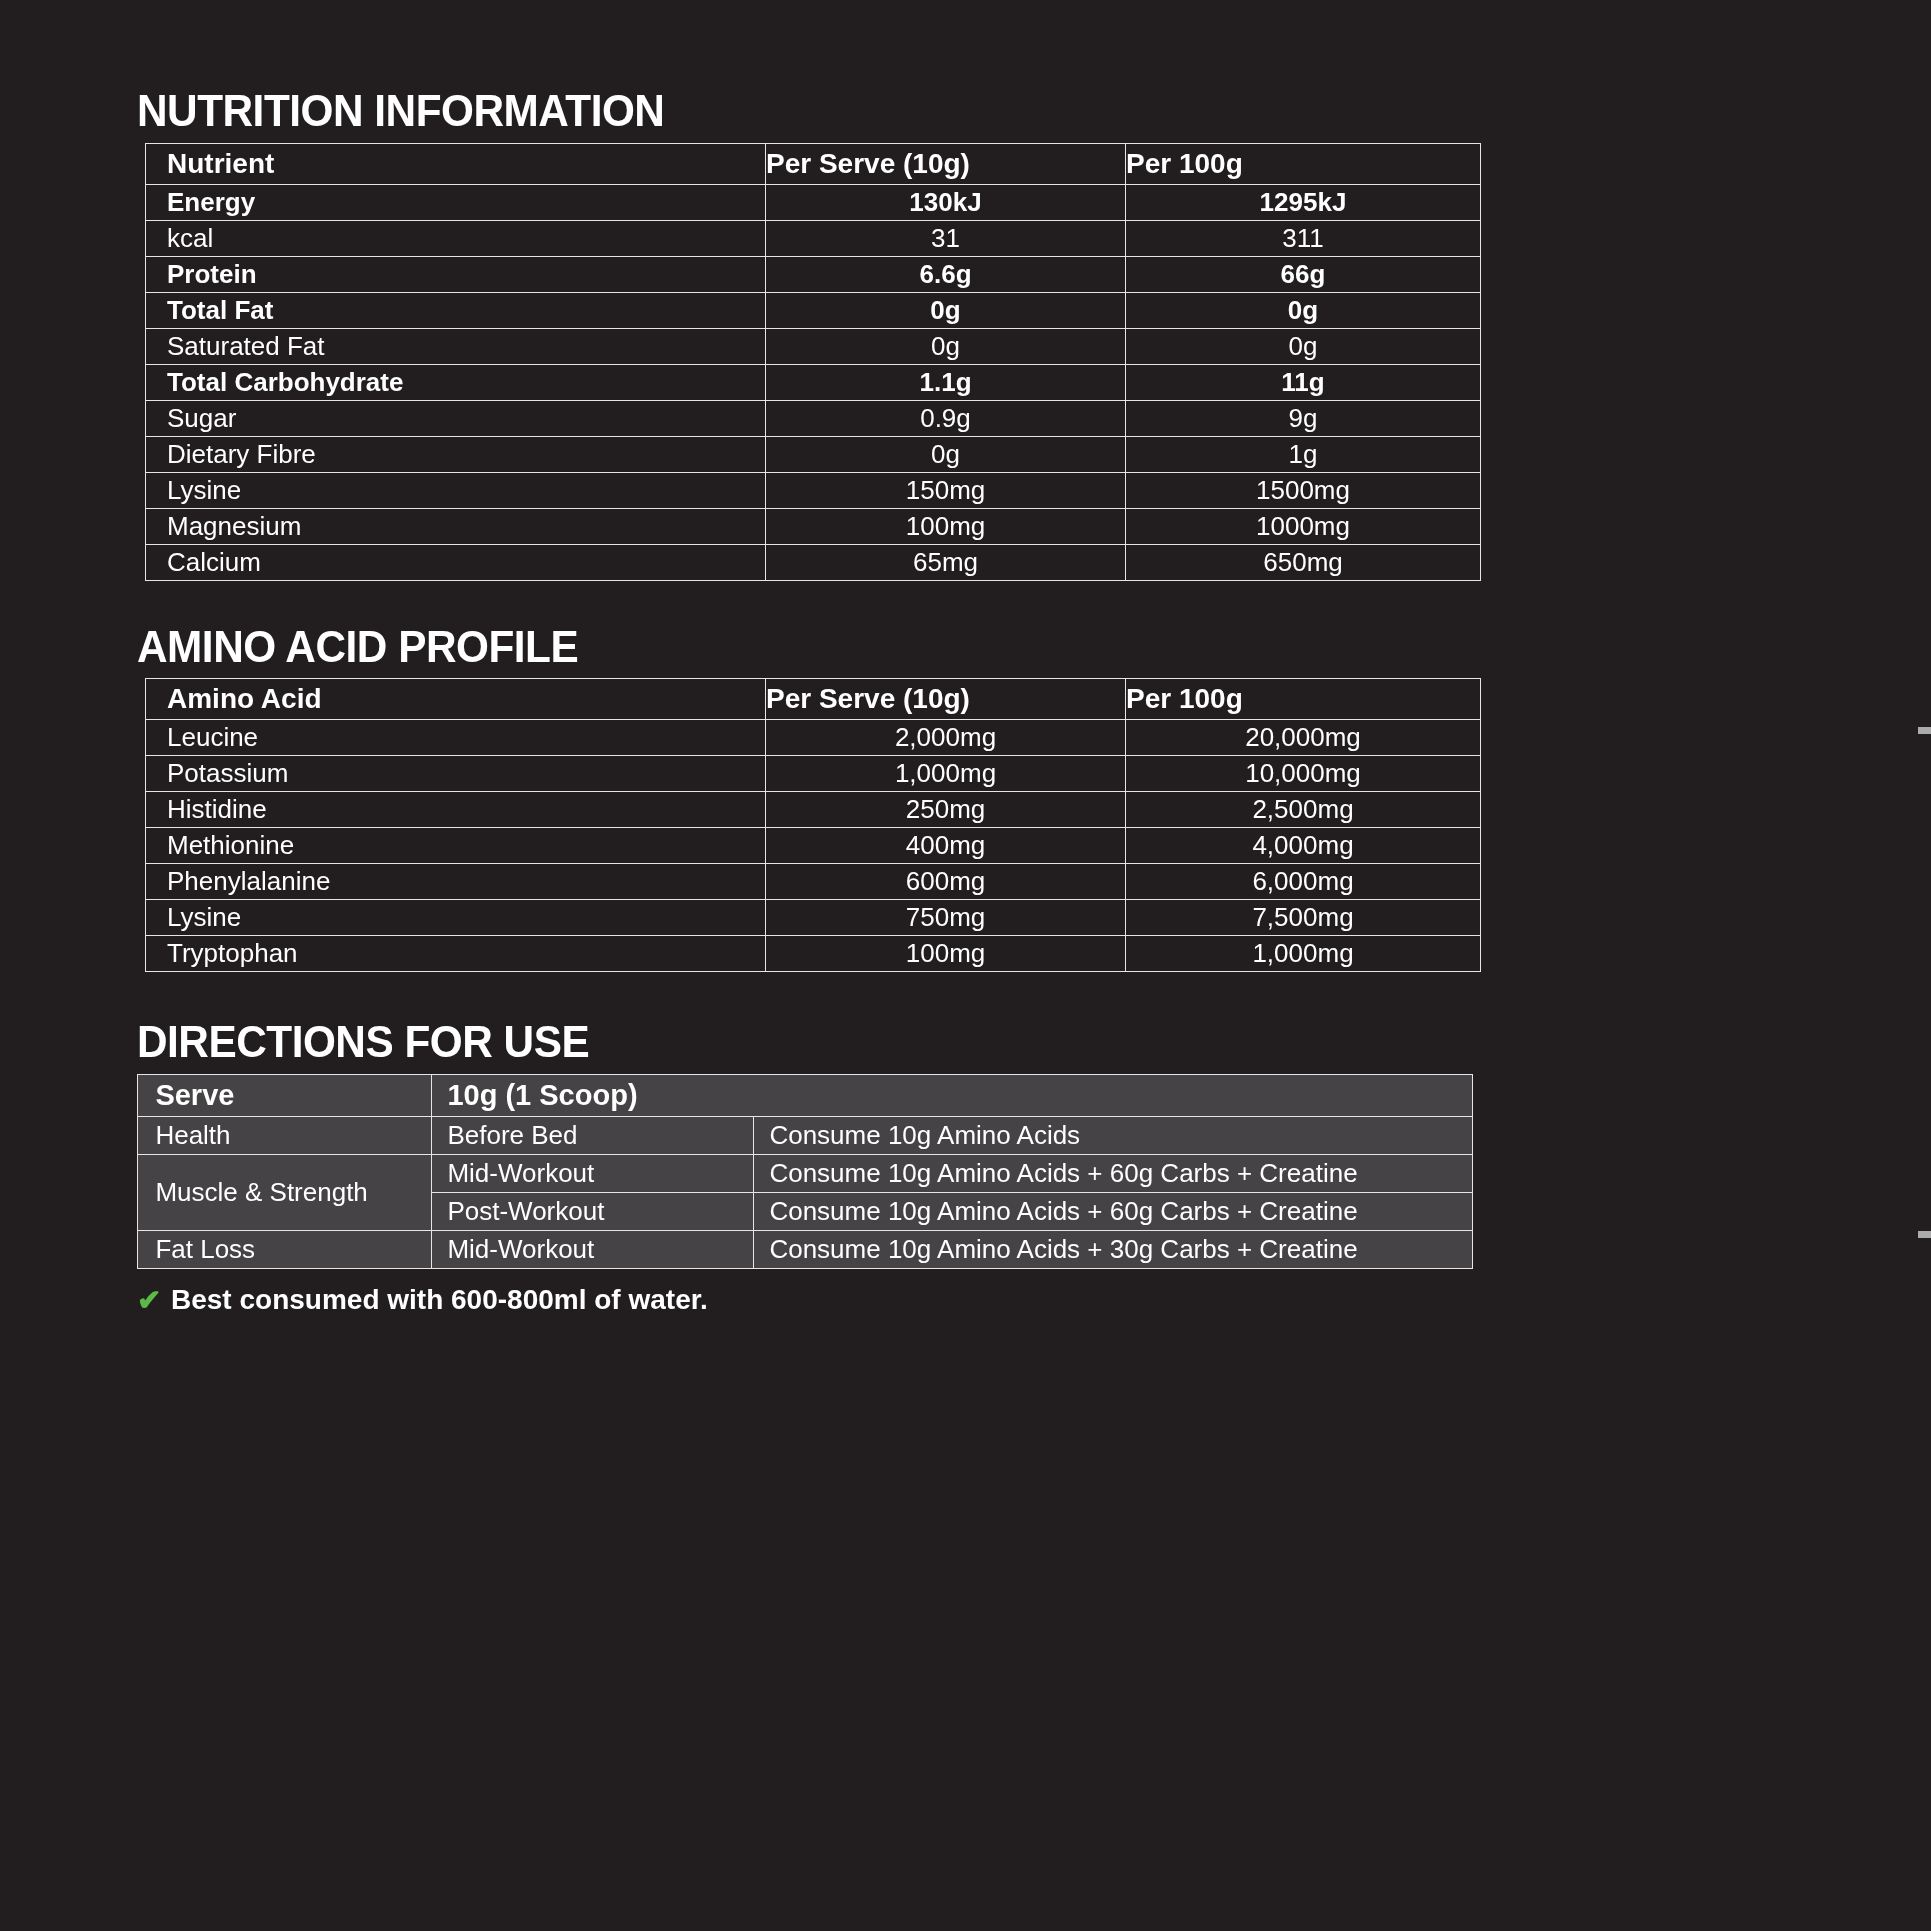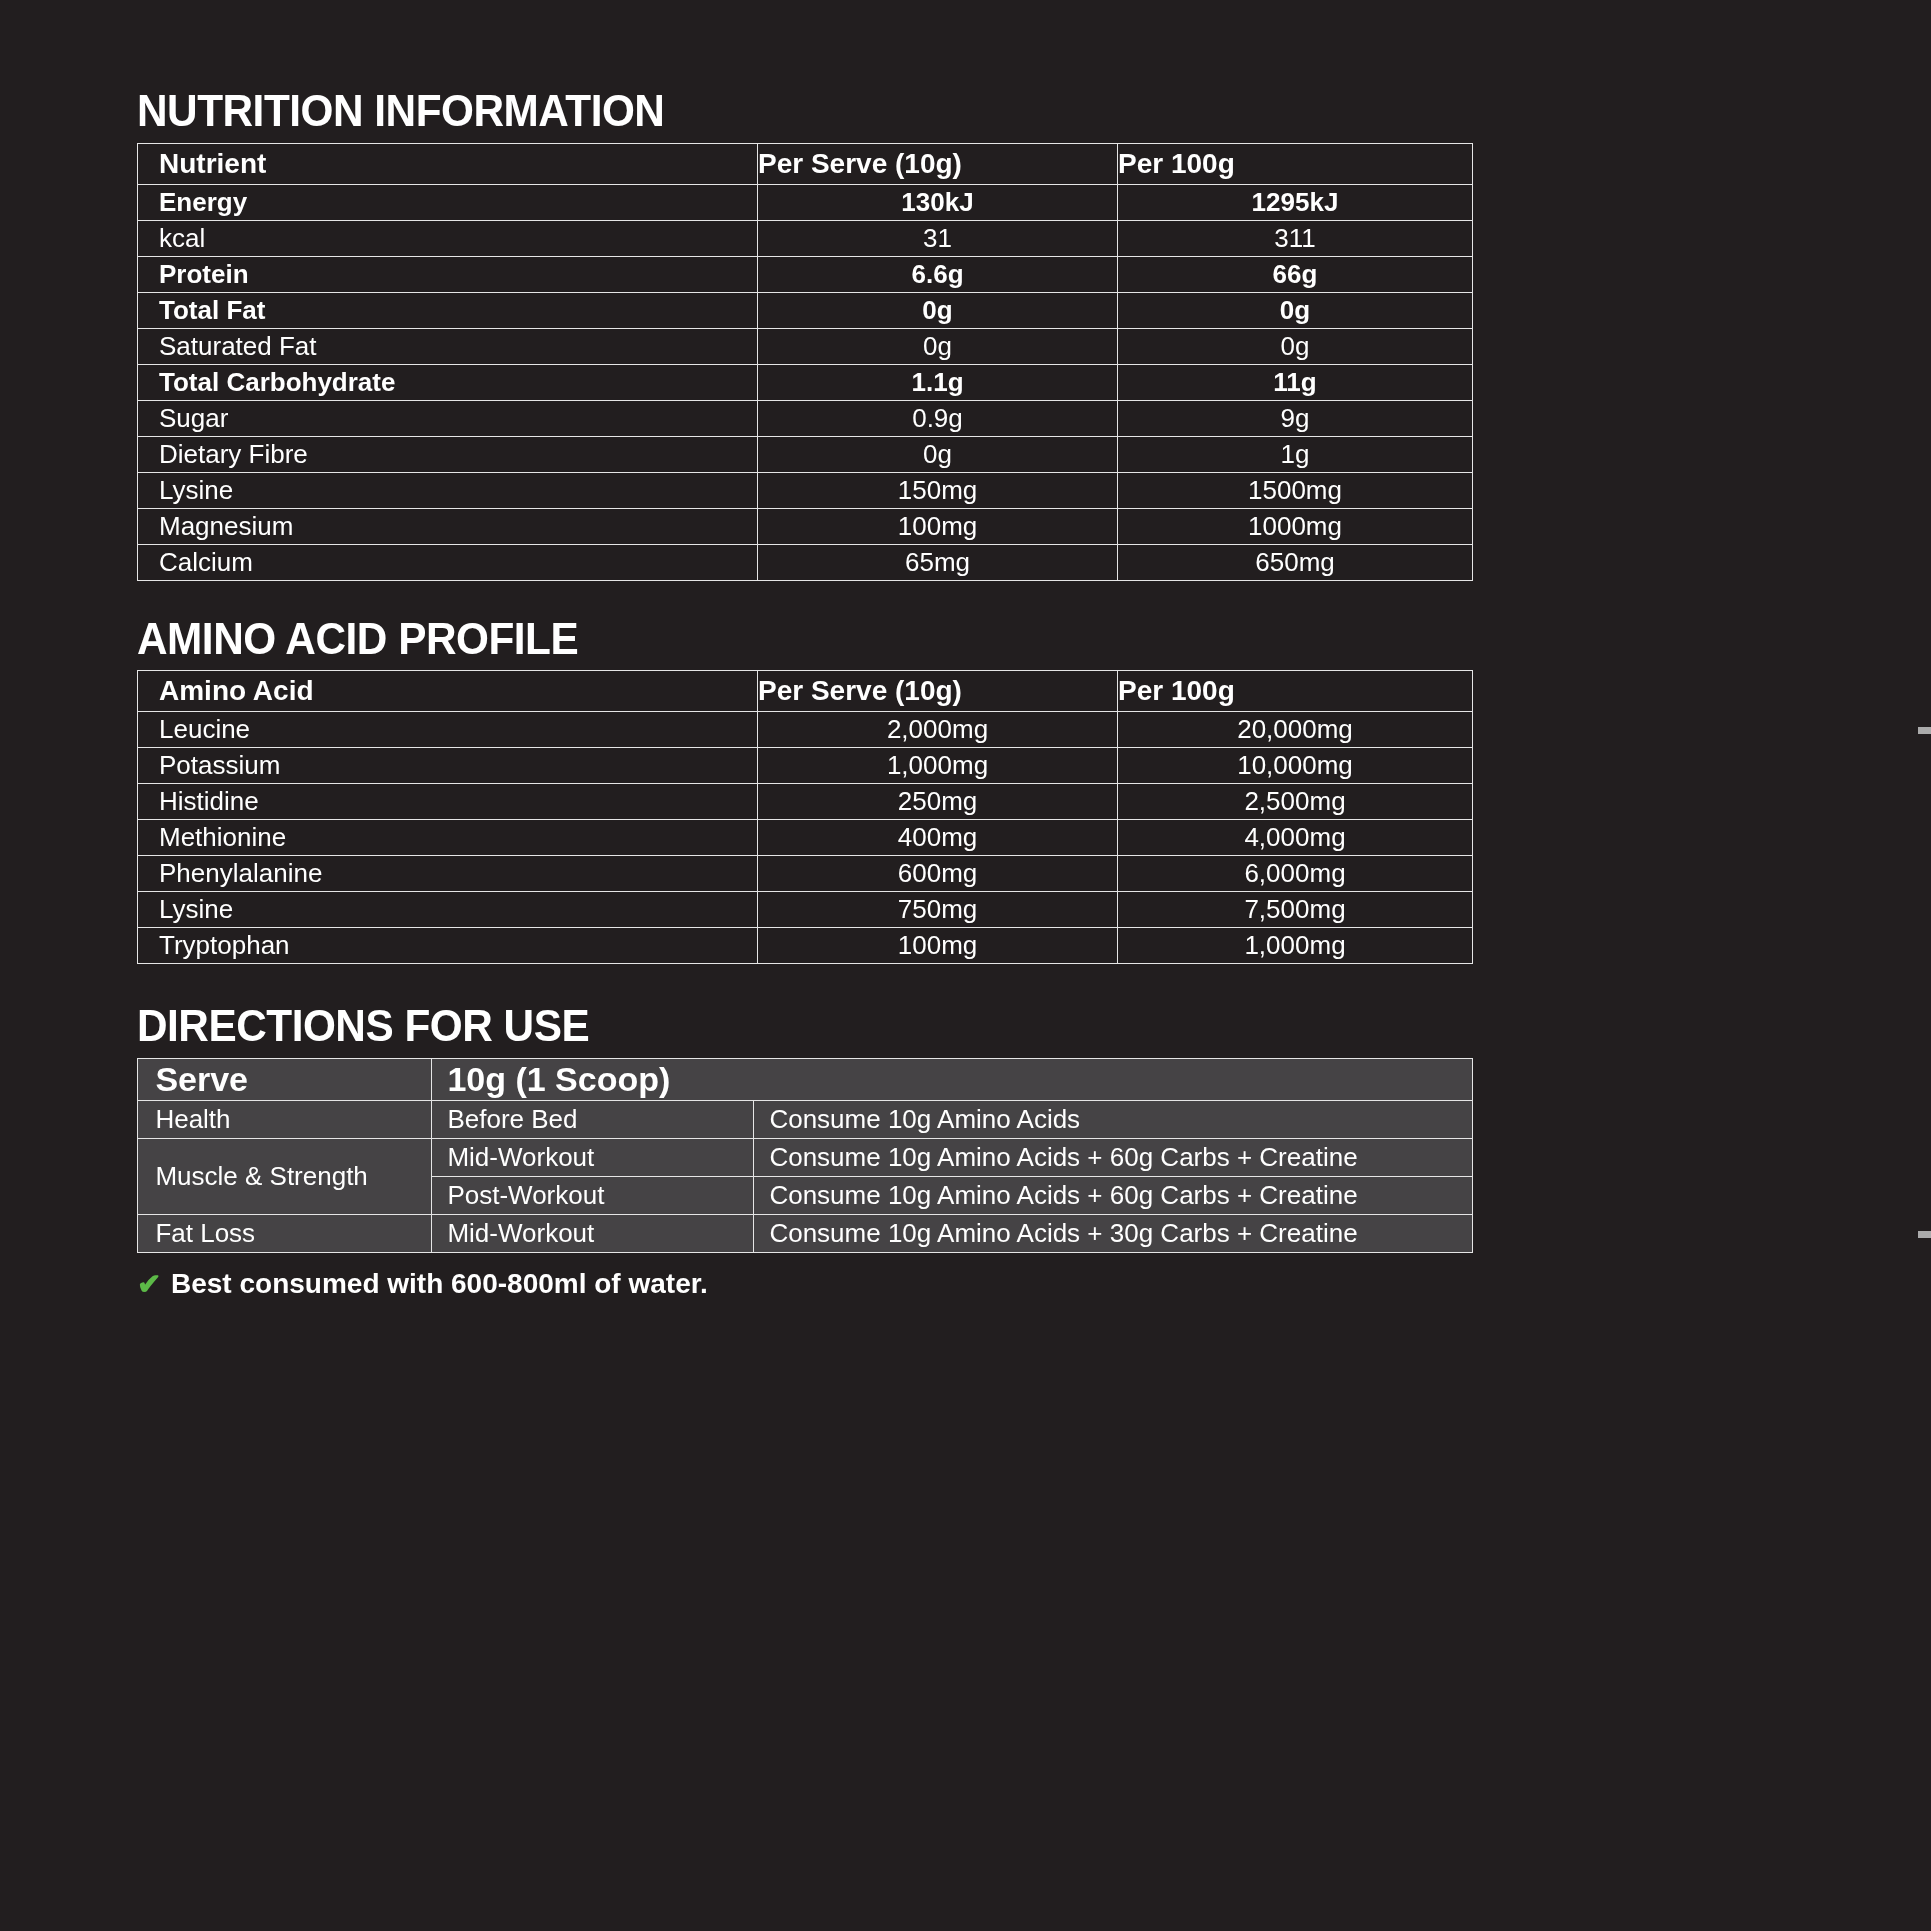--- a/index.html
+++ b/index.html
@@ -24,21 +24,21 @@
     margin:0 0 8.7px 0;
     letter-spacing:-0.5px;
     transform:scaleX(0.94);
     transform-origin:left center;
     white-space:nowrap;
   }
   table.data-table{
     border-collapse:collapse;
     table-layout:fixed;
     width:1335px;
-    margin:0;
+    margin:8px;
   }
   table.data-table th, table.data-table td{
     border:1.9px solid #E6E6E6;
     padding:0 0 0 0;
     overflow:hidden;
     white-space:nowrap;
   }
   table.data-table th{
     height:40px;
     font-size:28px;
@@ -72,21 +72,21 @@
     text-align:left;
     padding-left:15.4px;
     white-space:nowrap;
     overflow:hidden;
   }
   table.dir-table .goal{
     font-weight:400;
     padding-left:17.4px;
   }
   table.dir-table tr.serve-row td{
-    font-size:34px;
+    font-size:29px;
     font-weight:800;
     height:39px;
   }
   .footer-note{
     display:flex;
     align-items:center;
     gap:9.7px;
     margin-top:15.4px;
     font-size:28px;
     font-weight:700;

